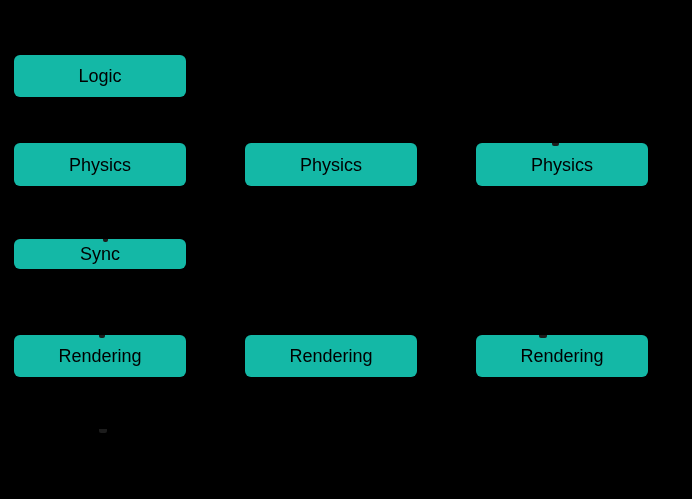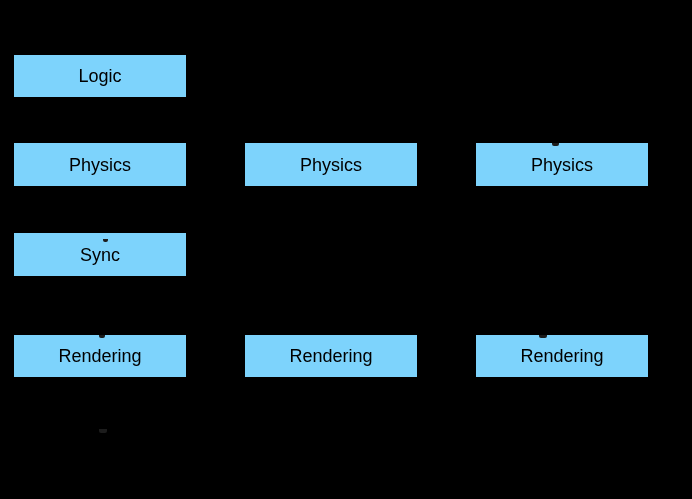--- a/index.html
+++ b/index.html
@@ -21,29 +21,29 @@
     align-items: center;
     justify-content: center;
     box-sizing: border-box;
   }
   .box .box-label {
     font-size: 18px;
     line-height: 1;
     color: #000000;
     white-space: nowrap;
   }
-  .blue { background: #7dd3fc; }
+  .blue { background: #14b8a6; border-radius: 6px; }
   .pink { background: #ead1dc; }
 
   
   .pos-logic       { left: 14px;  top: 55px;  width: 172px; height: 42px; }
   .pos-physics-1   { left: 14px;  top: 143px; width: 172px; height: 43px; }
   .pos-physics-2   { left: 245px; top: 143px; width: 172px; height: 43px; }
   .pos-physics-3   { left: 476px; top: 143px; width: 172px; height: 43px; }
-  .pos-sync        { left: 14px;  top: 233px; width: 172px; height: 43px; }
+  .pos-sync        { left: 14px;  top: 239px; width: 172px; height: 30px; }
   .pos-rendering-1 { left: 14px;  top: 335px; width: 172px; height: 42px; }
   .pos-rendering-2 { left: 245px; top: 335px; width: 172px; height: 42px; }
   .pos-rendering-3 { left: 476px; top: 335px; width: 172px; height: 42px; }
   .pos-new-frame   { left: 14px;  top: 429px; width: 172px; height: 42px; }
 
   
   .descender-mark {
     position: absolute;
     height: 3px;
     background: #1c1c1c;

